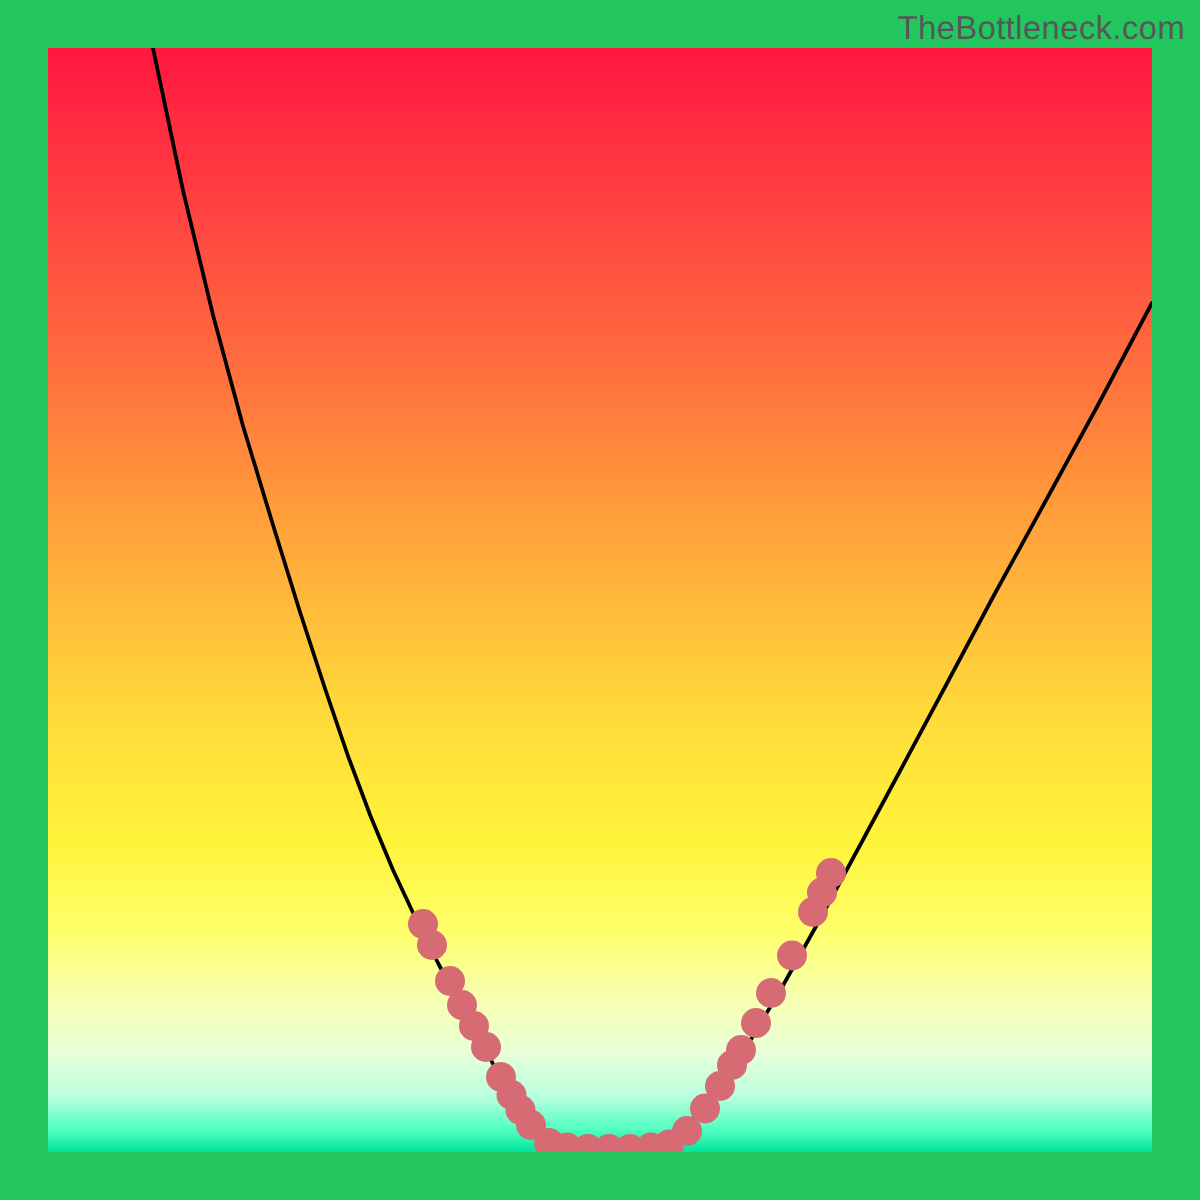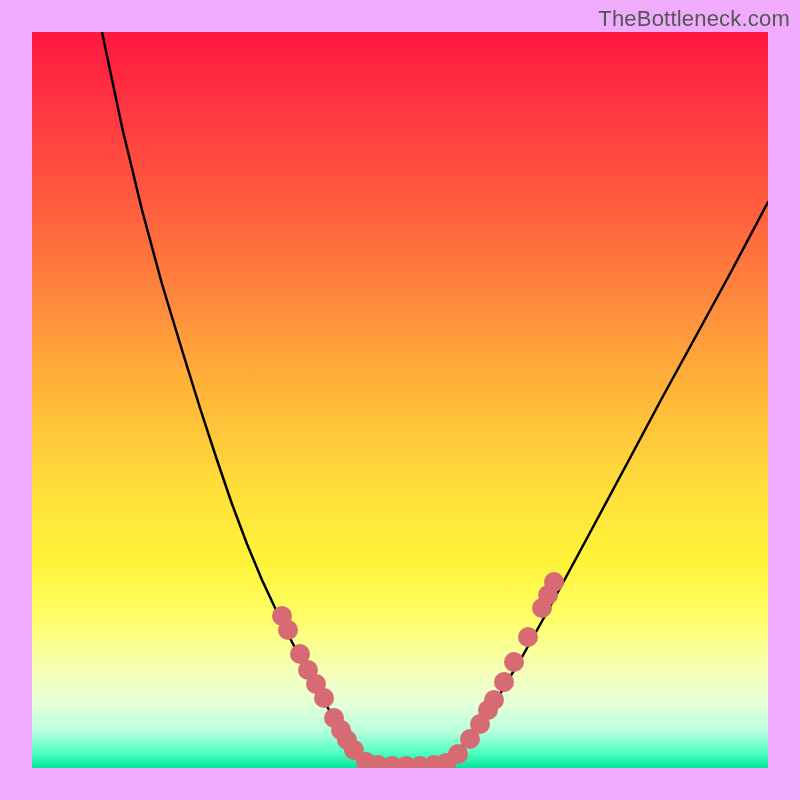--- a/index.html
+++ b/index.html
@@ -9,21 +9,21 @@
     height: 800px;
     background: #000;
     overflow: hidden;
   }
   .frame {
     position: absolute;
     left: 0;
     top: 0;
     width: 800px;
     height: 800px;
-    background: #f0abfc;
+    background: #22c55e;
   }
   .plot-area {
     position: absolute;
     left: 32px;
     top: 32px;
     width: 736px;
     height: 736px;
     overflow: hidden;
     background: linear-gradient(
       to bottom,

